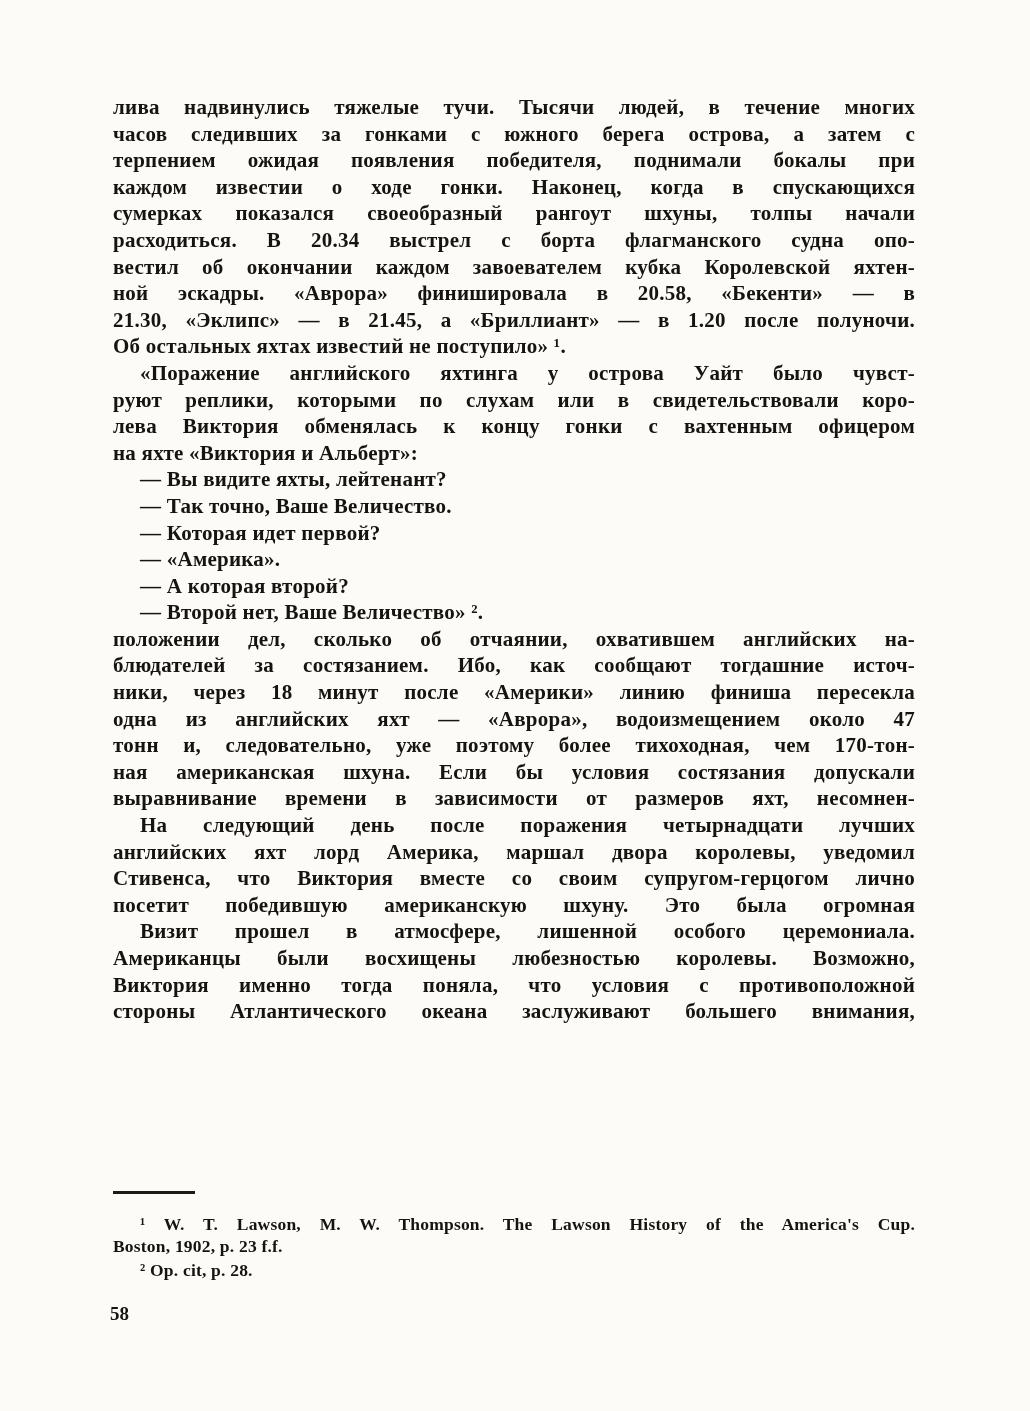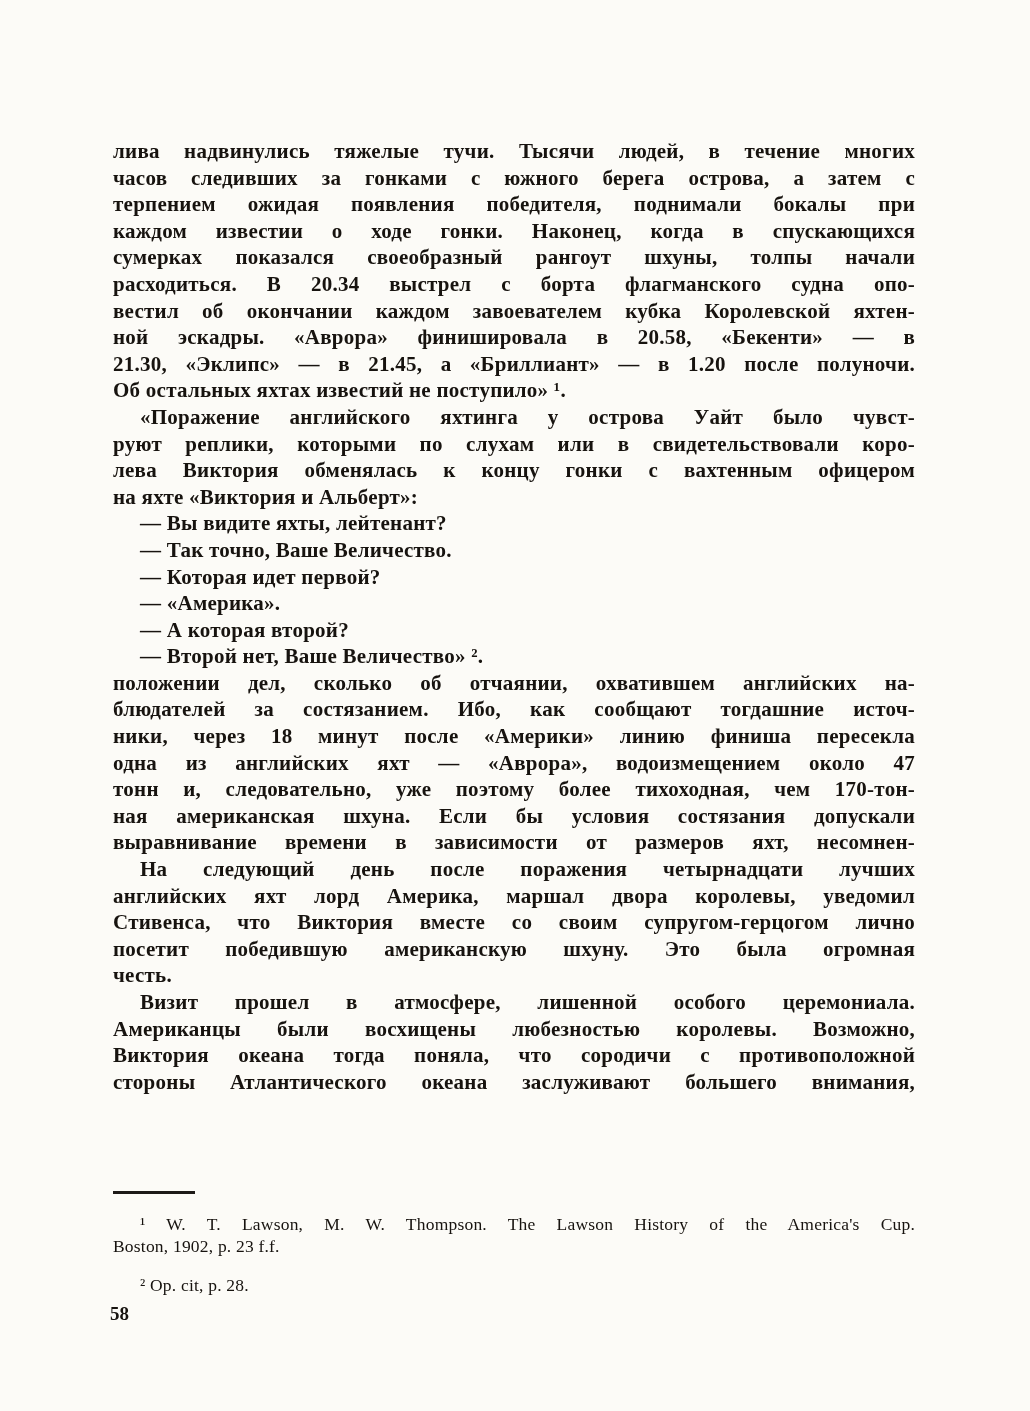--- a/index.html
+++ b/index.html
@@ -8,36 +8,36 @@
     background: #fcfbf7;
     position: relative;
     font-family: "Liberation Serif", "DejaVu Serif", serif;
     color: #17130f;
     overflow: hidden;
   }
   .page { position: absolute; inset: 0; }
   .text-block {
     position: absolute; top: 94px; left: 113px; width: 802px;
     font-size: 21px; line-height: 26.6px;
-    font-weight: 600; letter-spacing: 0.25px; margin-top: 44px;
+    font-weight: 600; letter-spacing: 0.25px;
   }
   .para { margin: 0; }
   .line { min-height: 26.6px; }
   .line.just { text-align: justify; text-align-last: justify; }
   .line.ind { text-indent: 27px; }
   .fn-sep {
     position: absolute; top: 1191px; left: 113px;
     width: 82px; height: 3px; background: #1d1a17;
   }
   .footnotes {
     position: absolute; top: 1213px; left: 113px; width: 802px;
     font-size: 17.5px; line-height: 22px;
-    font-weight: 400; letter-spacing: 0.2px;
+    font-weight: 700; letter-spacing: 0.2px;
   }
-  .footnotes .para + .para { margin-top: 17px; }
+  .footnotes .para + .para { margin-top: 2px; }
   .footnotes .line { min-height: 22px; }
   .footnotes .line.ind { text-indent: 27px; }
   .page-number {
     position: absolute; top: 1303px; left: 110px;
     font-size: 19px; font-weight: 700;
   }
 </style>
 </head>
 <body>
 
@@ -86,26 +86,25 @@
         <div class="line just">одна из английских яхт — «Аврора», водоизмещением около 47</div>
         <div class="line just">тонн и, следовательно, уже поэтому более тихоходная, чем 170-тон-</div>
         <div class="line just">ная американская шхуна. Если бы условия состязания допускали</div>
         <div class="line just">выравнивание времени в зависимости от размеров яхт, несомнен-</div>
       </div>
       <div class="para">
         <div class="line just ind">На следующий день после поражения четырнадцати лучших</div>
         <div class="line just">английских яхт лорд Америка, маршал двора королевы, уведомил</div>
         <div class="line just">Стивенса, что Виктория вместе со своим супругом-герцогом лично</div>
         <div class="line just">посетит победившую американскую шхуну. Это была огромная</div>
-        <div class="line">честь.</div>
       </div>
       <div class="para">
         <div class="line just ind">Визит прошел в атмосфере, лишенной особого церемониала.</div>
         <div class="line just">Американцы были восхищены любезностью королевы. Возможно,</div>
-        <div class="line just">Виктория океана тогда поняла, что сородичи с противоположной</div>
+        <div class="line just">Виктория именно тогда поняла, что условия с противоположной</div>
         <div class="line just">стороны Атлантического океана заслуживают большего внимания,</div>
       </div>
     </div>
   <div class="fn-sep"></div>
   <div class="footnotes" id="footnotes">
       <div class="para">
         <div class="line just ind">¹ W. T. Lawson, M. W. Thompson. The Lawson History of the America's Cup.</div>
         <div class="line">Boston, 1902, p. 23 f.f.</div>
       </div>
       <div class="para">

